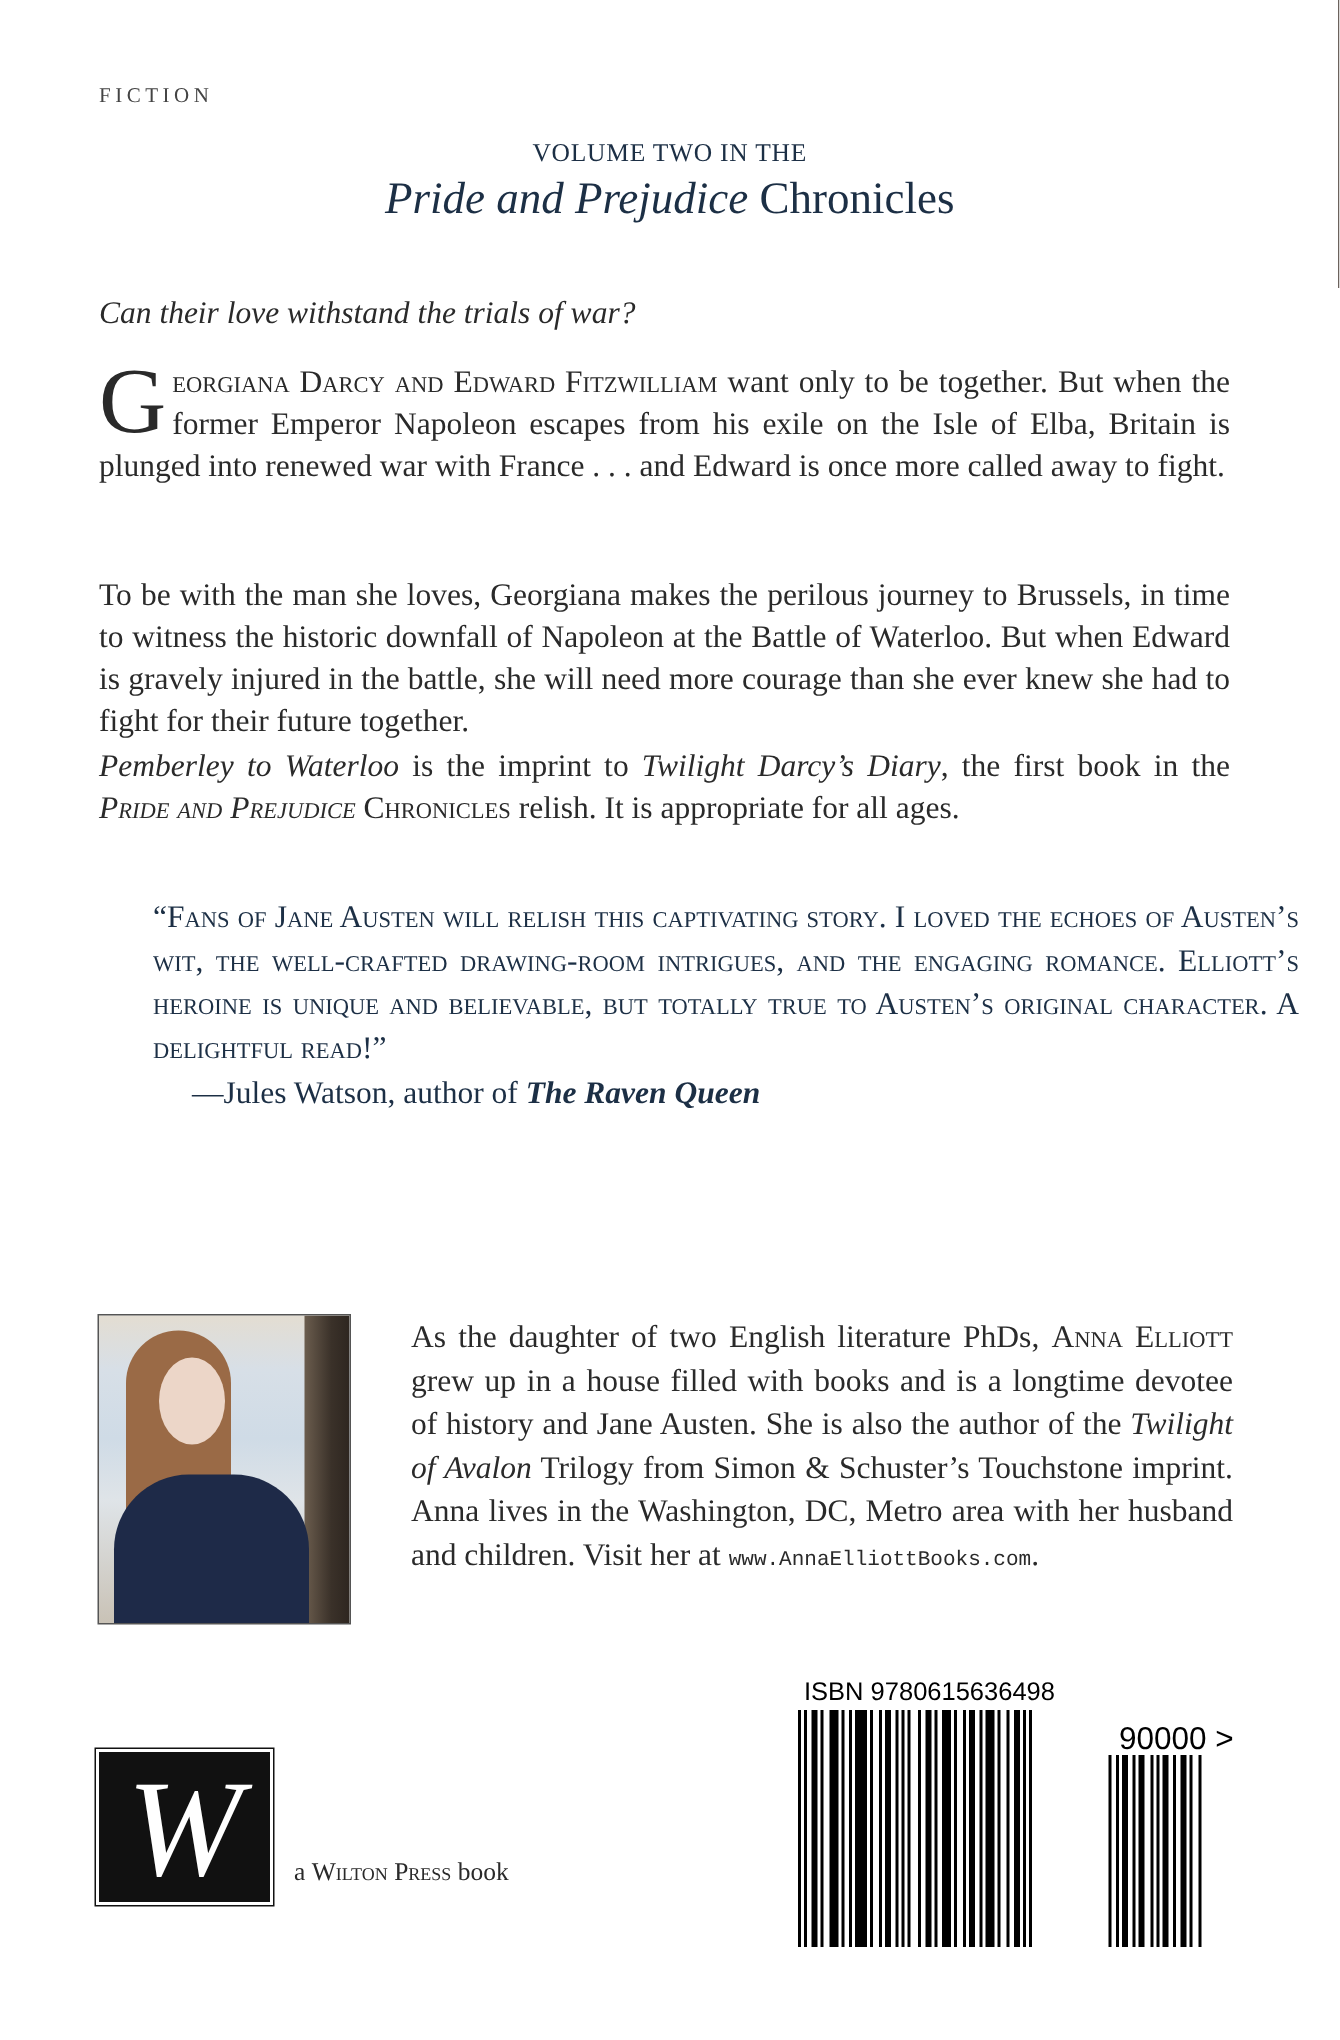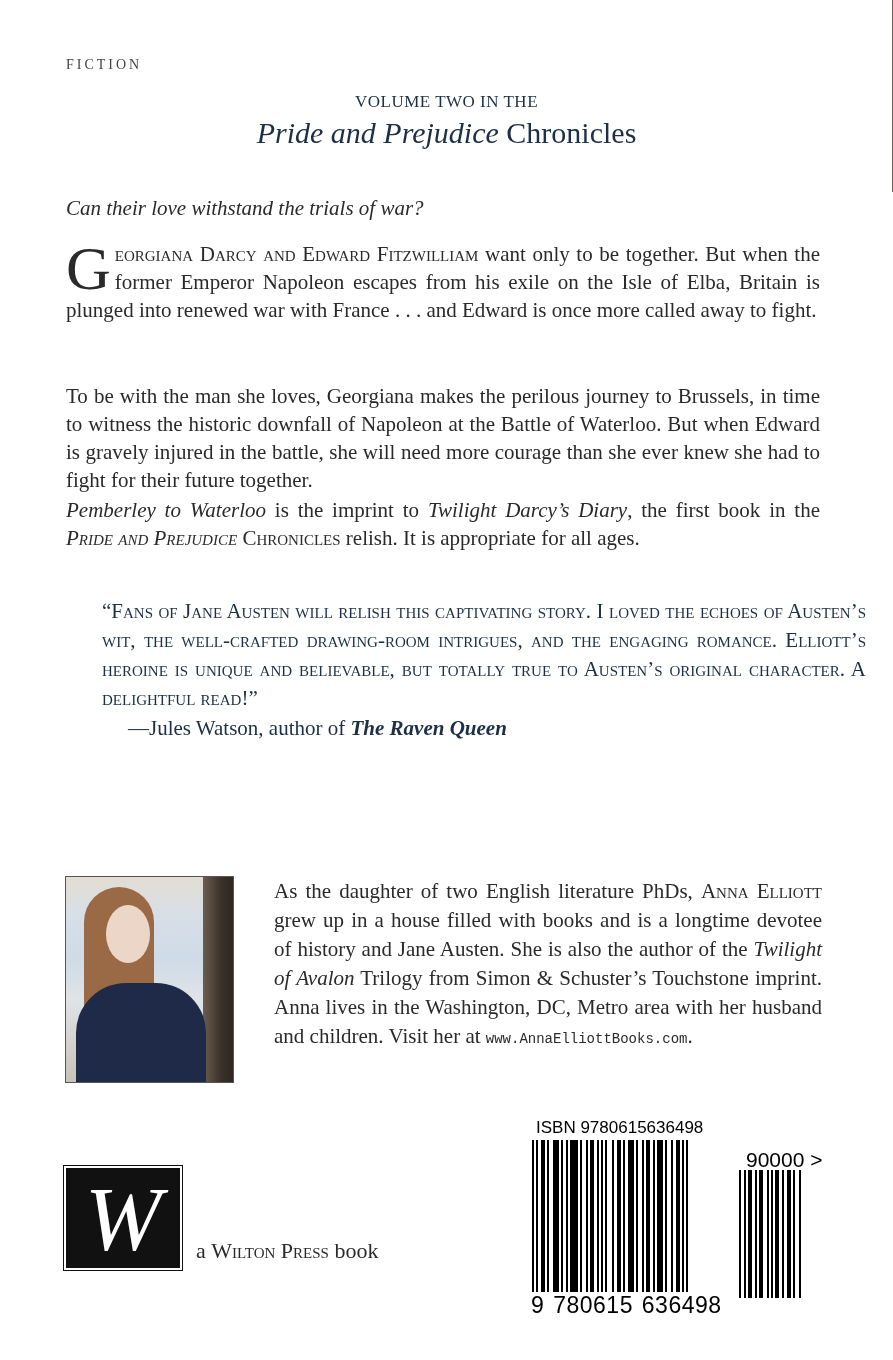--- a/index.html
+++ b/index.html
@@ -26,21 +26,21 @@
   .photo { position: absolute; left: 65px; top: 876px; width: 167px; height: 205px; border: 1px solid #555; overflow: hidden;
     background: linear-gradient(180deg, #e3ddd2 0%, #d7dfe7 18%, #cfdbe6 40%, #dfe4e8 60%, #c9c2b6 100%); }
   .photo .tree { position: absolute; right: 0; top: 0; width: 30px; height: 100%; background: linear-gradient(90deg, #6b5d4e, #3a3129 60%, #2e2620); }
   .photo .hair { position: absolute; left: 18px; top: 10px; width: 70px; height: 150px; border-radius: 40px 40px 20px 20px; background: #9a6a46; }
   .photo .face { position: absolute; left: 40px; top: 28px; width: 44px; height: 58px; border-radius: 50%; background: #ecd6c8; }
   .photo .body { position: absolute; left: 10px; top: 106px; width: 130px; height: 110px; border-radius: 50px 50px 0 0; background: #1e2a48; }
   .bio { position: absolute; left: 274px; top: 877px; width: 548px; font-size: 21px; line-height: 29px; text-align: justify; color: #2a2a2a; }
   .bio .mono { font-family: "Liberation Mono", "DejaVu Sans Mono", monospace; font-size: 14px; }
   .logo { position: absolute; left: 66px; top: 1168px; width: 110px; height: 96px; background: #111; border: 2px solid #111; outline: 1px solid #111; outline-offset: 2px; }
   .logo-letter { position: absolute; left: 0; top: -4px; width: 110px; text-align: center; font-size: 92px; font-family: "Liberation Serif", serif; color: #fff; font-style: italic; }
-  .press { position: absolute; left: 196px; top: 1238px; font-size: 22px; color: #2a2a2a; }
+  .press { position: absolute; left: 196px; top: 1238px; font-size: 17px; color: #2a2a2a; }
   .barcode-wrap { position: absolute; left: 530px; top: 1118px; width: 330px; height: 200px; }
   .isbn-text { position: absolute; left: 6px; top: 0; font-family: "Liberation Sans", sans-serif; font-size: 17px; color: #000; }
   .bars-main { position: absolute; left: 2px; top: 22px; width: 190px; height: 158px; display: flex; }
   .bars-addon { position: absolute; left: 209px; top: 52px; width: 95px; height: 128px; display: flex; }
   .bar { background: #000; height: 100%; }
   .gap { height: 100%; }
   .price-text { position: absolute; left: 216px; top: 30px; font-family: "Liberation Sans", sans-serif; font-size: 21px; color: #000; }
   .digits { position: absolute; left: 0; top: 174px; font-family: "Liberation Sans", sans-serif; font-size: 23px; color: #000; background: #fff; width: 200px; letter-spacing: 0.5px; }
   .digits span { background: #fff; padding: 0 1px; }
 </style>
@@ -170,18 +170,13 @@
       <div class="bar" style="width:4px"></div>
       <div class="gap" style="width:3px"></div>
       <div class="bar" style="width:2px"></div>
       <div class="gap" style="width:3px"></div>
       <div class="bar" style="width:4px"></div>
       <div class="gap" style="width:2px"></div>
       <div class="bar" style="width:2px"></div>
       <div class="gap" style="width:4px"></div>
       <div class="bar" style="width:2px"></div>
   </div>
-  <div class="digits">
-    <span>9</span>
-    <span>780615</span>
-    <span>636498</span>
-  </div>
 </div>
 
 </body></html>

